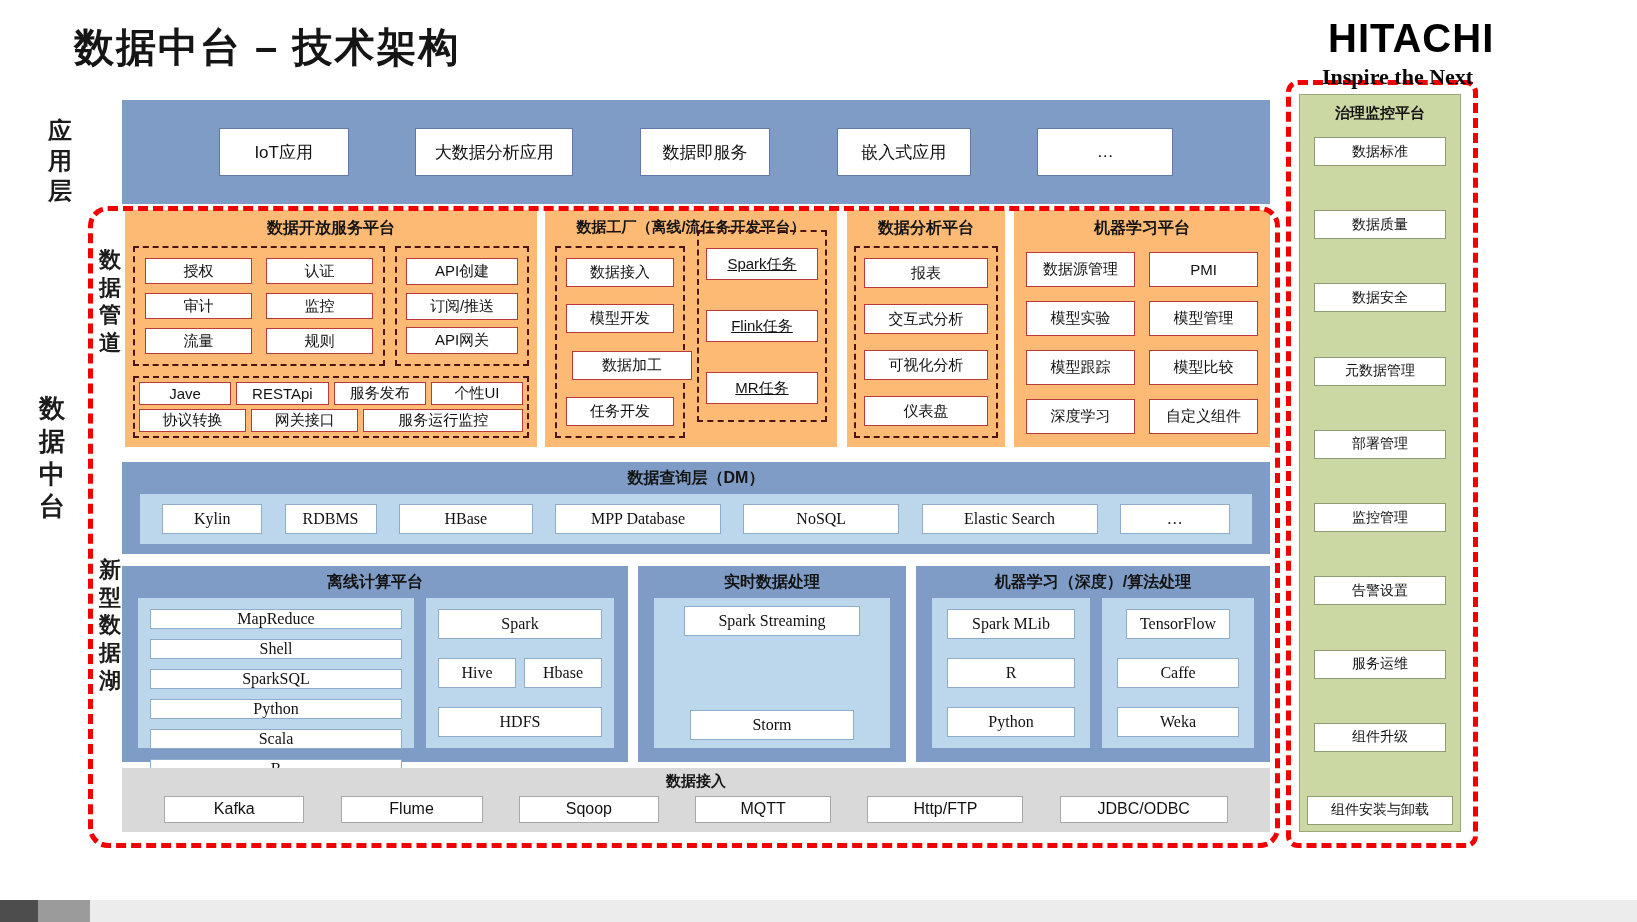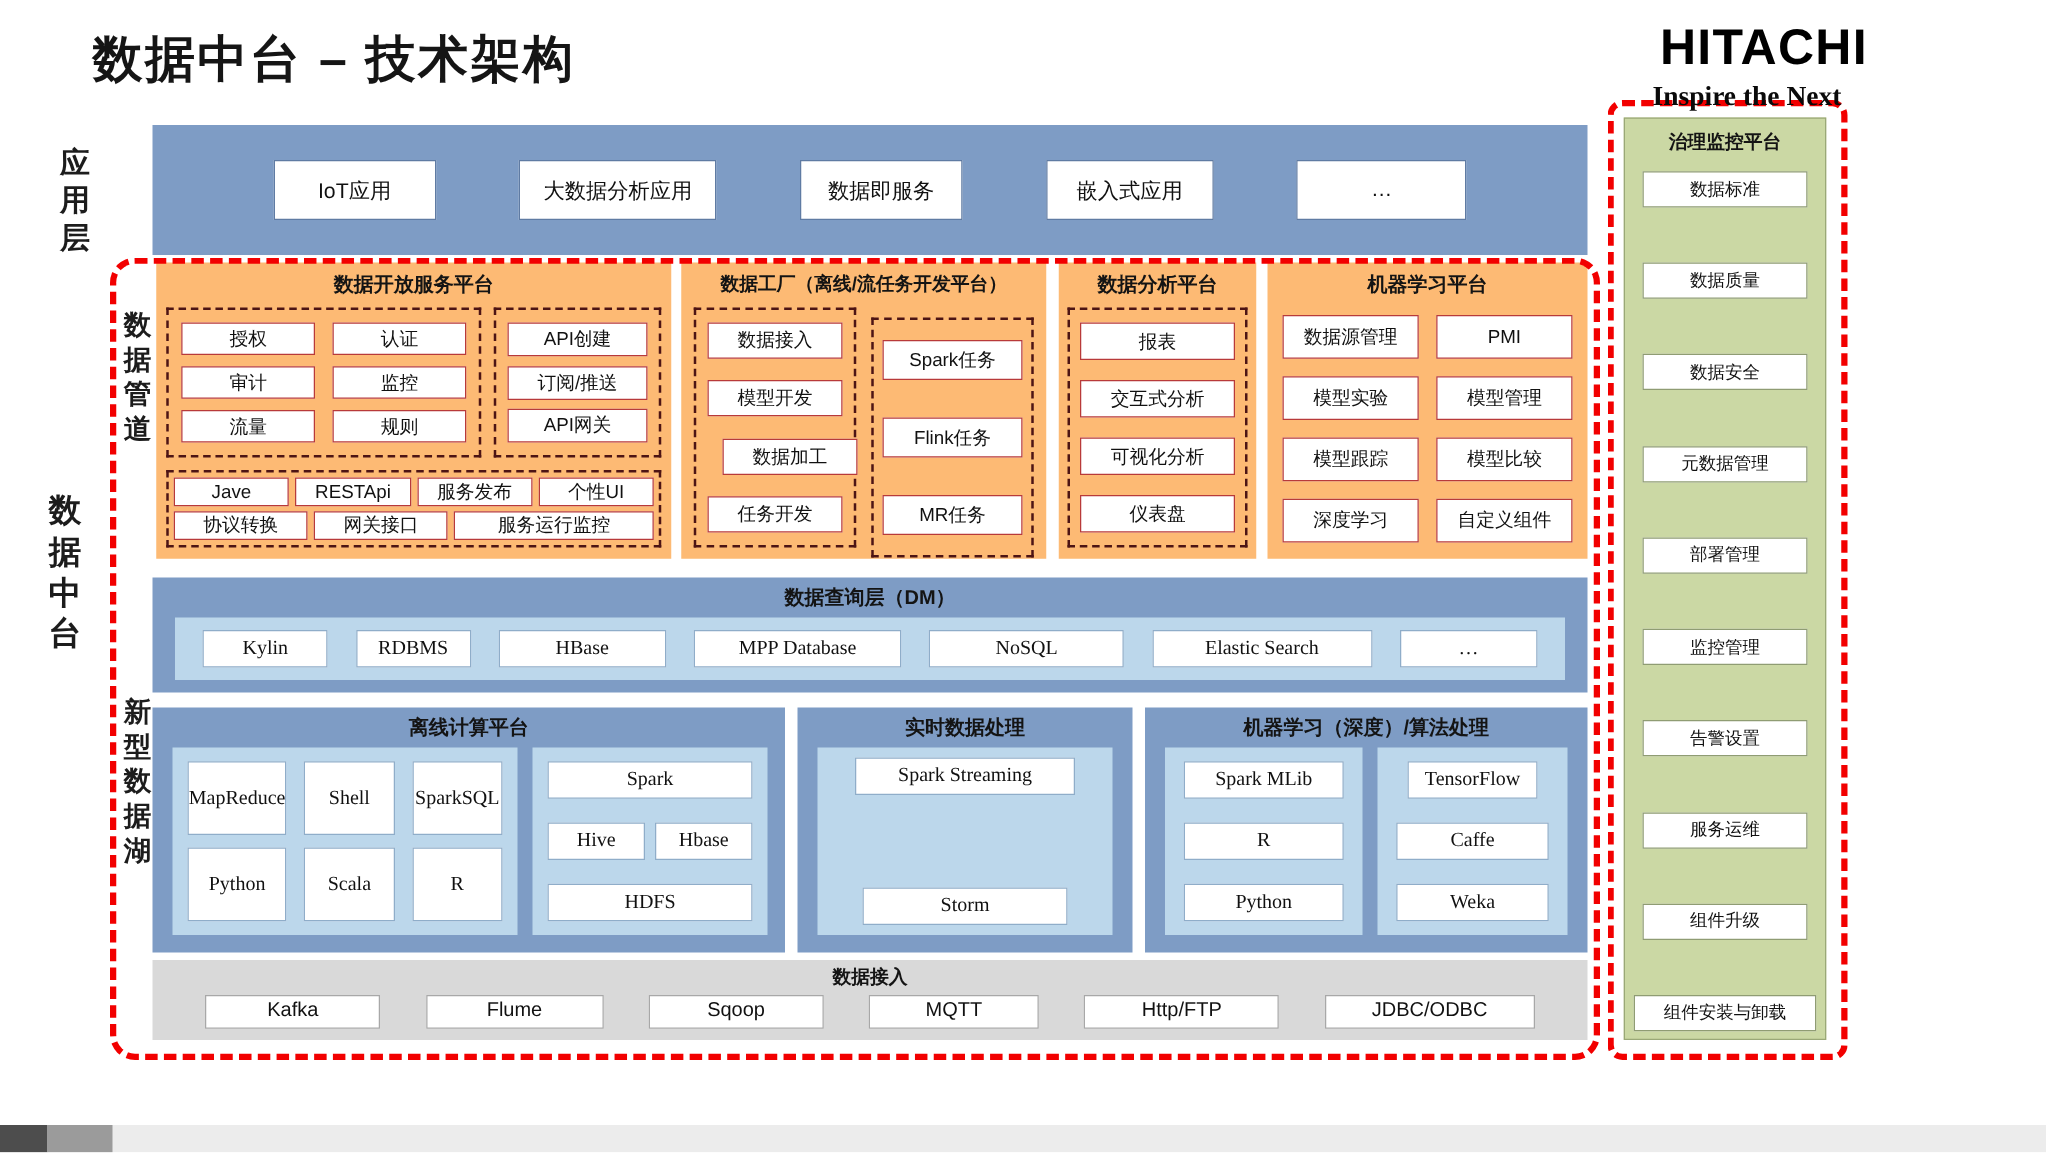--- a/index.html
+++ b/index.html
@@ -88,24 +88,24 @@
         <div class="wbox red-box" style="flex:1.5;">服务运行监控</div>
       </div>
     </div>
   </div>
 
   <div class="abs panel-red" style="left:545px;top:210px;width:292px;height:237px;">
     <div class="ptitle" style="padding-top:8px;font-size:15px;">数据工厂（离线/流任务开发平台）</div>
     <div class="abs dash-group col-between" style="left:10px;top:36px;width:130px;height:192px;padding:10px 6px;">
       <div class="wbox red-box" style="width:108px;height:29px;">数据接入</div>
       <div class="wbox red-box" style="width:108px;height:29px;">模型开发</div>
-      <div class="wbox red-box" style="width:108px;height:29px;margin-left:24px;">数据加工</div>
+      <div class="wbox red-box" style="width:120px;height:29px;margin-left:24px;">数据加工</div>
       <div class="wbox red-box" style="width:108px;height:29px;">任务开发</div>
     </div>
-    <div class="abs dash-group col-between" style="left:152px;top:44px;width:130px;height:192px;padding:16px 6px;">
+    <div class="abs dash-group col-between" style="left:152px;top:20px;width:130px;height:192px;padding:16px 6px;text-decoration:underline;">
       <div class="wbox red-box" style="width:112px;height:32px;">Spark任务</div>
       <div class="wbox red-box" style="width:112px;height:32px;">Flink任务</div>
       <div class="wbox red-box" style="width:112px;height:32px;">MR任务</div>
     </div>
   </div>
 
   <div class="abs panel-red" style="left:847px;top:210px;width:158px;height:237px;">
     <div class="ptitle" style="padding-top:8px;">数据分析平台</div>
     <div class="abs dash-group col-between" style="left:7px;top:36px;width:144px;height:192px;padding:10px 6px;">
       <div class="wbox red-box" style="width:124px;height:30px;">报表</div>
@@ -137,21 +137,21 @@
       <div class="wbox blue-box" style="width:134px;height:30px;">HBase</div>
       <div class="wbox blue-box" style="width:166px;height:30px;">MPP Database</div>
       <div class="wbox blue-box" style="width:156px;height:30px;">NoSQL</div>
       <div class="wbox blue-box" style="width:176px;height:30px;">Elastic Search</div>
       <div class="wbox blue-box" style="width:110px;height:30px;">…</div>
     </div>
   </div>
 
   <div class="abs band-blue" style="left:122px;top:566px;width:506px;height:196px;">
     <div class="ptitle" style="padding-top:6px;">离线计算平台</div>
-    <div class="abs light-blue" style="left:16px;top:32px;width:276px;height:150px;display:grid;grid-template-columns:1fr 1fr 1fr;gap:10px 14px;padding:11px 12px;box-sizing:border-box;">
+    <div class="abs light-blue" style="left:16px;top:32px;width:276px;height:150px;display:grid;grid-template-columns:1fr;gap:10px 14px;padding:11px 12px;box-sizing:border-box;">
       <div class="wbox blue-box">MapReduce</div>
       <div class="wbox blue-box">Shell</div>
       <div class="wbox blue-box">SparkSQL</div>
       <div class="wbox blue-box">Python</div>
       <div class="wbox blue-box">Scala</div>
       <div class="wbox blue-box">R</div>
     </div>
     <div class="abs light-blue col-between" style="left:304px;top:32px;width:188px;height:150px;padding:11px 12px;box-sizing:border-box;">
       <div class="wbox blue-box" style="width:164px;height:30px;">Spark</div>
       <div style="display:flex;gap:8px;width:164px;">

